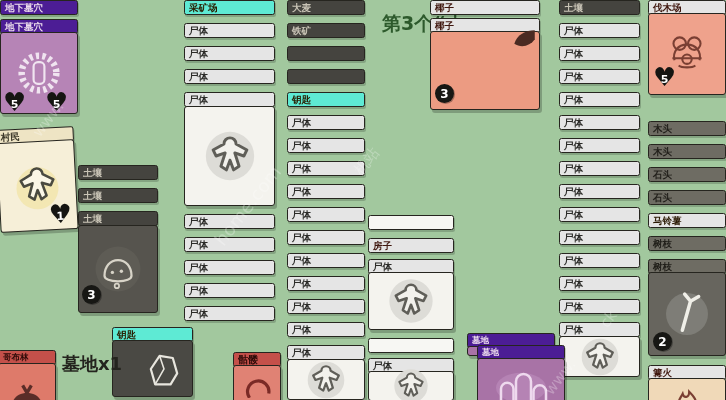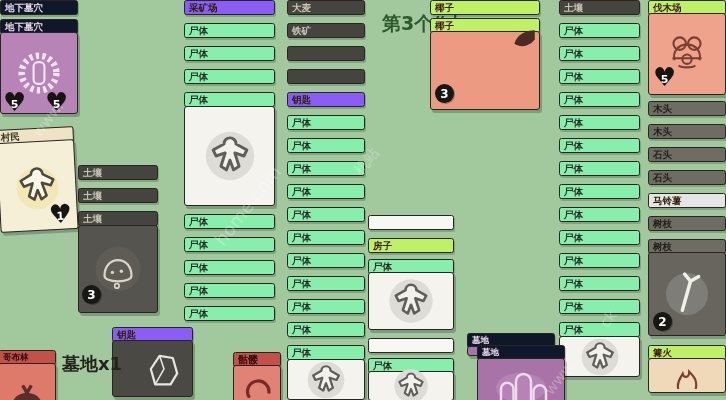--- a/index.html
+++ b/index.html
@@ -8,28 +8,28 @@
   .stack{position:absolute}
   .row{height:15px;box-sizing:border-box;border:1.6px solid #26251f;border-radius:2.5px;
        font-size:9.5px;font-weight:bold;line-height:11px;padding:1px 0 0 4px;margin-bottom:8px;
        box-shadow:1px 2px 0 rgba(0,0,0,.18);overflow:hidden;white-space:nowrap}
   .tight .row{margin-bottom:3px}
   .card-h{margin-bottom:0}
   .card-b{box-sizing:border-box;border:1.8px solid #26251f;border-radius:3px;margin-top:-2px;
           position:relative;box-shadow:2px 3px 0 rgba(0,0,0,.22);
           display:flex;align-items:center;justify-content:center}
   .after-rows{margin-top:-9px}
-  .t-corpse{background:#86efac;color:#2b2b28}
+  .t-corpse{background:#e5e5e5;color:#2b2b28}
   .t-dark{background:#45443f;color:#c9c4b6}
   .t-wood{background:#6e6c63;color:#211f1a}
   .t-bone{background:#969288;color:#211f1a}
-  .t-yellow{background:#8b5cf6;color:#2b2104}
+  .t-yellow{background:#5eead4;color:#2b2104}
   .t-potato{background:#e5e5e5;color:#2b1a04}
-  .t-salmon{background:#bef264;color:#40180f}
-  .t-purple{background:#0f172a;color:#ecdcec}
+  .t-salmon{background:#e5e5e5;color:#40180f}
+  .t-purple{background:#4c1d95;color:#ecdcec}
   .t-red{background:#c4504a;color:#2d0a08}
   .t-cream{background:#eee4c4;color:#3c382a}
   .t-white{background:#f7f7f3}
   .b-corpse{background:#f4f3ee}
   .banner{position:absolute;left:176px;top:35px;width:364px;height:33px;background:#3a3a37;
           display:flex;align-items:center;justify-content:center;gap:7px;z-index:30;
           font-size:17.5px;font-weight:bold;color:#f4f3ee;letter-spacing:.5px;
           box-shadow:0 2px 5px rgba(0,0,0,.35);border-radius:2px}
   .banner .num{color:#f6d13d}
   .quest{position:absolute;left:382px;top:11px;z-index:1;font-size:19px;font-weight:bold;color:#2d5a2c}
@@ -251,21 +251,21 @@
         <g fill="none" stroke="#eed9ee" stroke-width="2">
           <path d="M8 28v-9a5 5 0 0 1 10 0v9"></path>
           <path d="M20 28V13a6 6 0 0 1 12 0v15"></path>
           <path d="M34 28v-7a5 5 0 0 1 10 0v7"></path>
         </g>
       </svg>
     </div>
   </div>
 
   <div class="stack" style="left:648px;top:0;width:78px">
-    <div style="margin-bottom:6px">
+    <div style="margin-bottom:26px">
       <div class="row t-salmon card-h">伐木场</div>
       <div class="card-b" style="height:82px;background:#efa28c">
         <svg width="50" height="50" viewBox="0 0 48 48">
           <circle cx="17" cy="14" r="6" fill="none" stroke="#7a3f33" stroke-width="2"></circle>
           <circle cx="31" cy="14" r="6" fill="none" stroke="#7a3f33" stroke-width="2"></circle>
           <path d="M12 30c-2-8 3-15 12-15s14 7 12 15" fill="none" stroke="#7a3f33" stroke-width="2"></path>
           <path d="M10 28h28M16 35c3 2.5 13 2.5 16 0" stroke="#7a3f33" stroke-width="2" fill="none"></path>
           <circle cx="24" cy="29" r="4.5" fill="none" stroke="#7a3f33" stroke-width="2"></circle>
         </svg>
         <span class="heart" style="left:4px;bottom:0">

